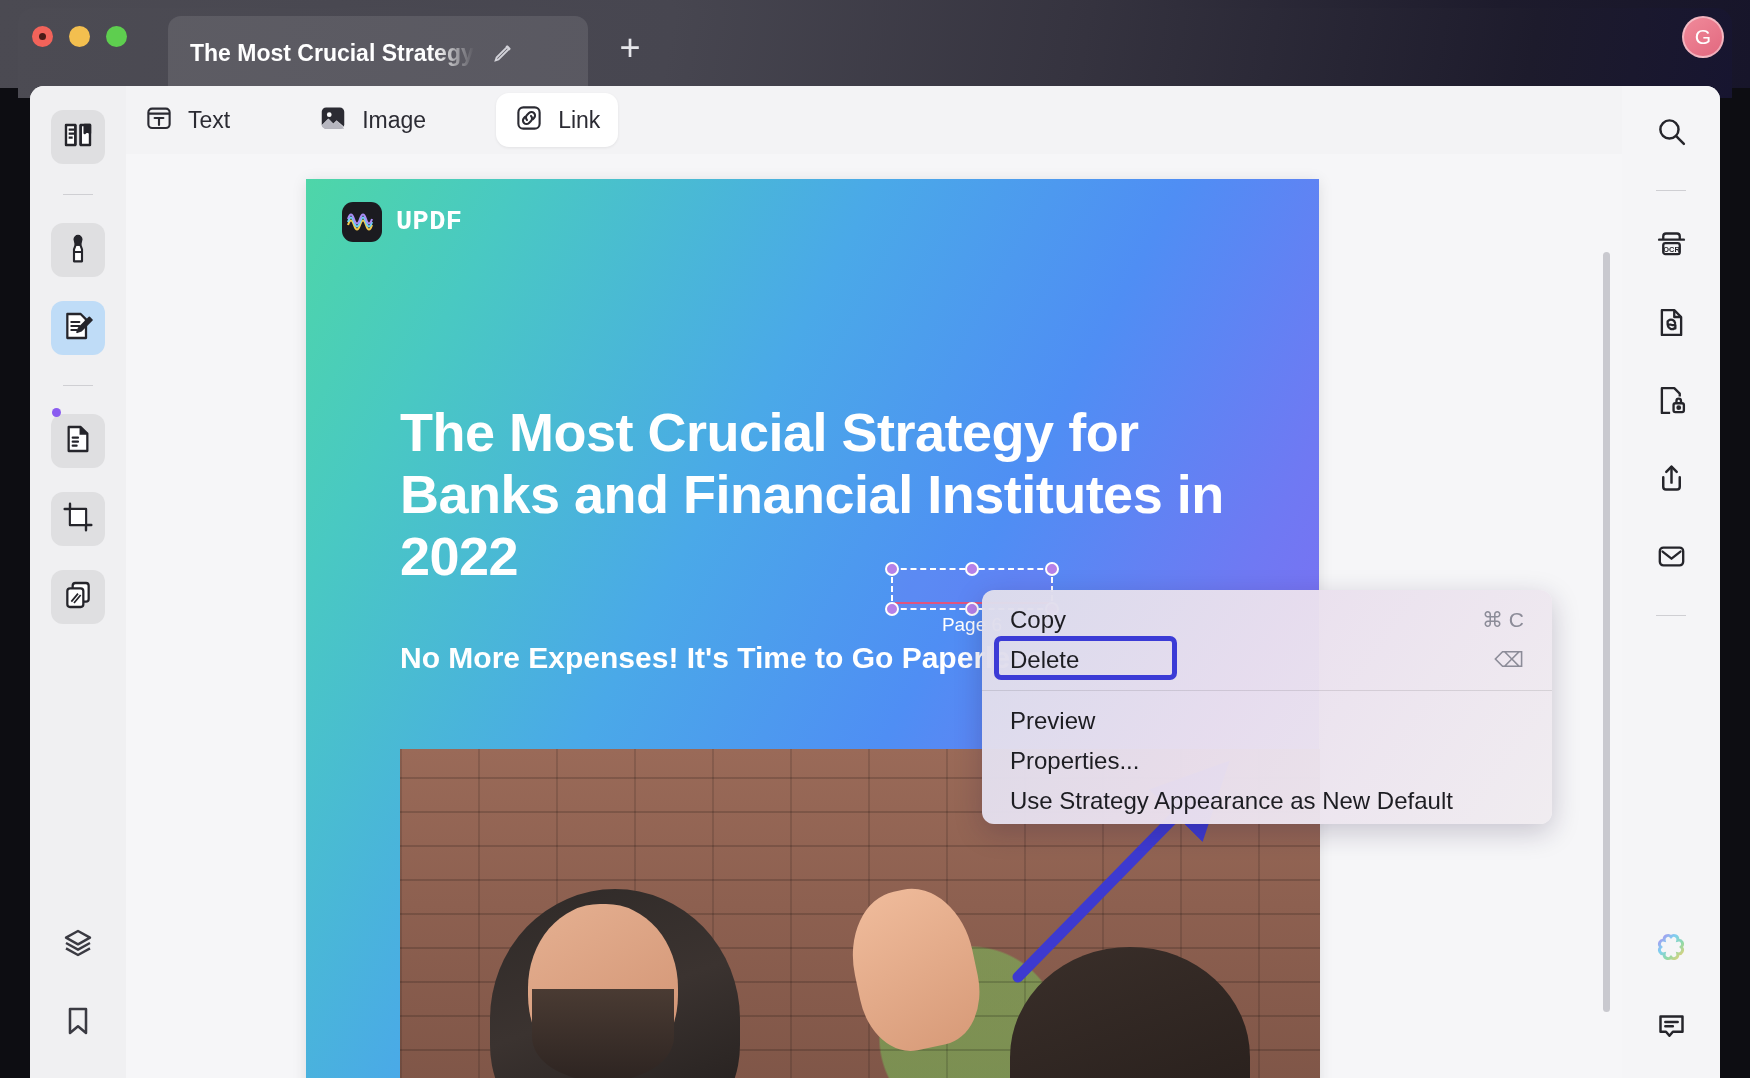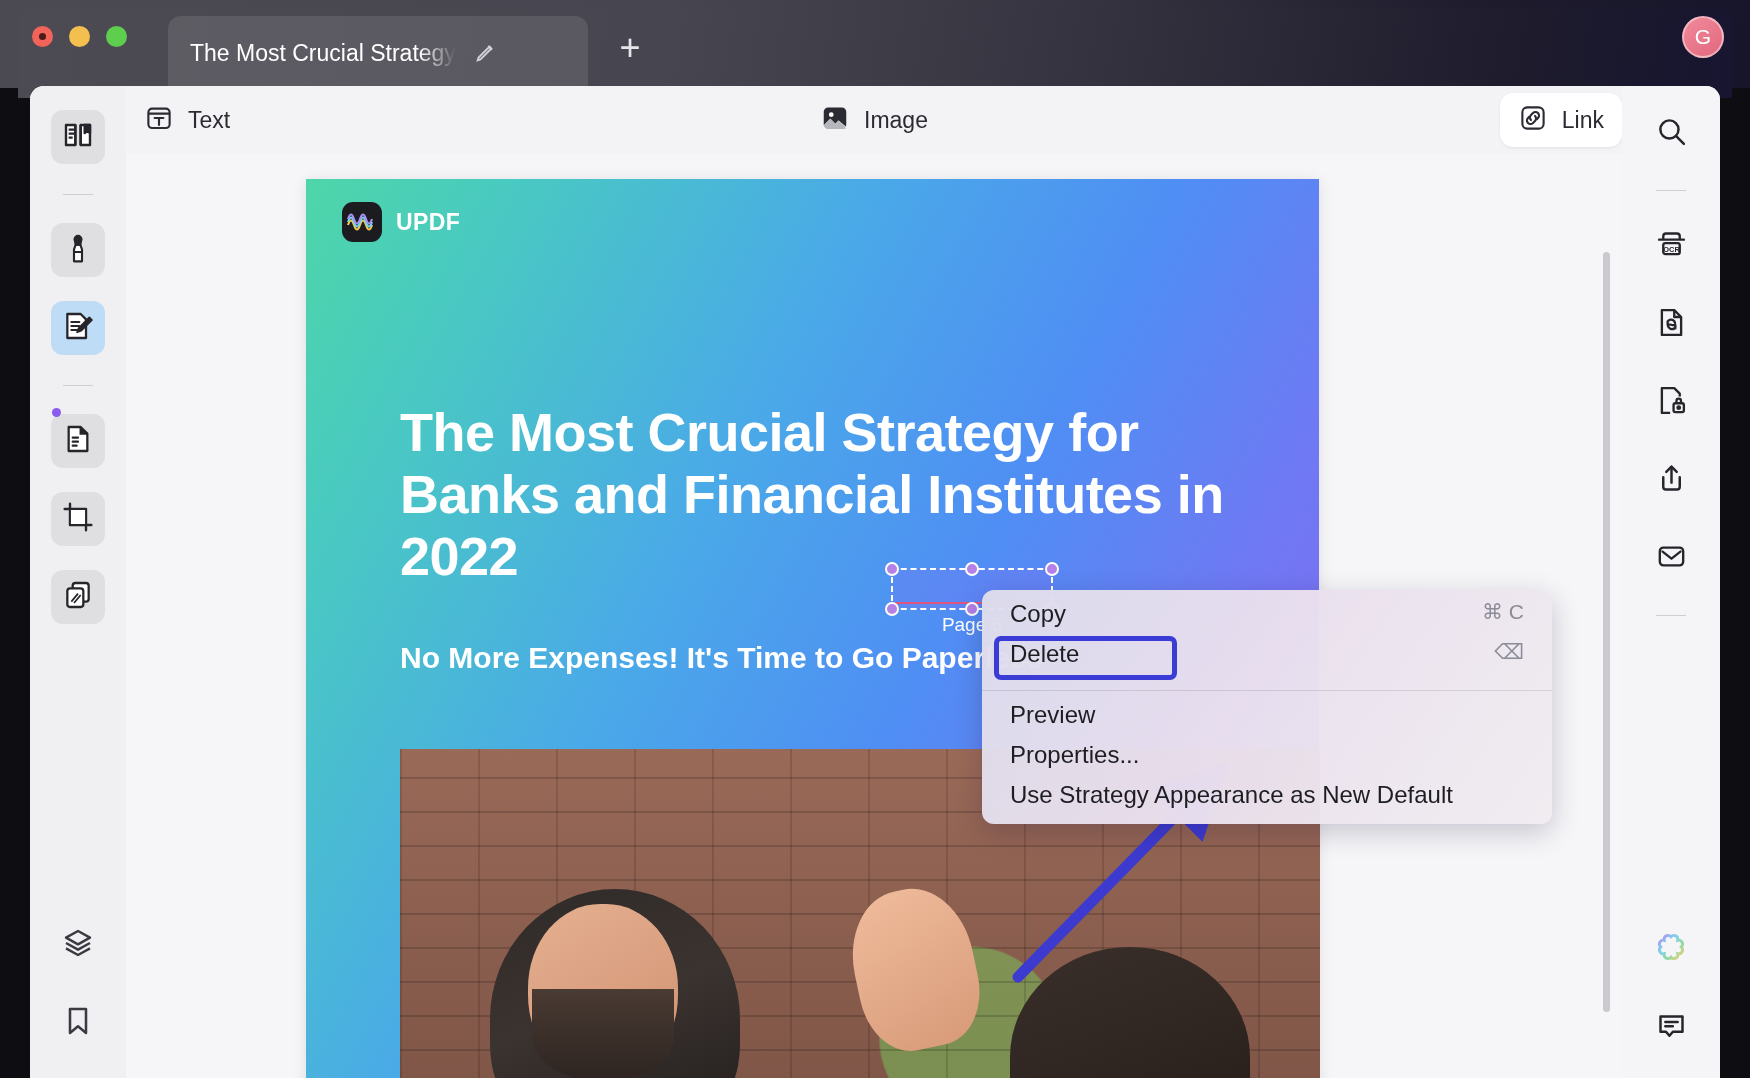--- a/index.html
+++ b/index.html
@@ -25,21 +25,21 @@
   .l-red { background: #f2635a; }
   .l-red:after { content:""; position:absolute; left:7px; top:7px; width:7px; height:7px;
                  border-radius:50%; background:#4a1b17; }
   .l-yellow { background: #f3bf4f; }
   .l-green { background: #5ece4f; }
 
   .tab {
     position: absolute; left: 168px; top: 16px; width: 420px; height: 74px;
     background: rgba(255,255,255,0.10);
     border-radius: 13px 13px 0 0;
-    display: flex; align-items: center; padding: 0 22px;
+    display: flex; align-items: center; padding: 0 22px; font-weight: bold;
   }
   .tab-title {
     color: #fff; font-size: 23px; white-space: nowrap; overflow: hidden;
     max-width: 300px;
     -webkit-mask-image: linear-gradient(to right,#000 86%,transparent 100%);
             mask-image: linear-gradient(to right,#000 86%,transparent 100%);
   }
   .tab-edit { margin-left: 18px; opacity: .85; display:flex; }
   .tab-plus {
     position: absolute; left: 612px; top: 30px; width: 36px; height: 36px;
@@ -80,21 +80,21 @@
   .rail-spacer { flex: 1; }
   .rail-left .rail-btn:last-of-type { margin-bottom: 28px; }
   .dot-indicator {
     position: absolute; left: 22px; top: 322px; width: 9px; height: 9px;
     border-radius: 50%; background: #8a5cf0;
   }
 
   
   .toolbar {
     position: absolute; left: 96px; top: 0; right: 98px; height: 68px;
-    display: flex; align-items: center; justify-content: space-between; gap: 52px;
+    display: flex; align-items: center; justify-content: flex-start; gap: 52px;
     background: #f3f3f5;
   }
   .tool {
     display: flex; align-items: center; gap: 14px;
     padding: 10px 18px; border-radius: 13px; position: relative;
   }
   .tool.active { background: #ffffff; box-shadow: 0 1px 3px rgba(0,0,0,.07); }
   .tool-label { font-size: 23px; color: #2b2b33; }
   .tool-dot {
     position: absolute; left: 50%; transform: translateX(-50%); bottom: -20px;
@@ -109,21 +109,21 @@
   .page {
     position: absolute; left: 180px; top: 25px; width: 1013px; height: 940px;
     background: linear-gradient(118deg,#4ed6a8 0%,#49c9c2 14%,#4aa9e8 38%,#4f8ef4 58%,#6f79f3 76%,#8e62f2 100%);
     box-shadow: 0 2px 14px rgba(0,0,0,.10);
   }
   .page-logo { position: absolute; left: 36px; top: 23px; display: flex; align-items: center; gap: 14px; }
   .logo-sq {
     width: 40px; height: 40px; border-radius: 11px; background: #1b1b20;
     display: flex; align-items: center; justify-content: center; overflow: hidden;
   }
-  .logo-text { color: #fff; font-size: 23px; font-weight: 600; letter-spacing: .4px; }
+  .logo-text { color: #fff; font-size: 27px; font-weight: 600; letter-spacing: .4px; font-family: Liberation Mono, monospace; }
   .headline {
     position: absolute; left: 94px; top: 222px; width: 860px;
     color: #fff; font-size: 54px; font-weight: 700; line-height: 1.15;
     letter-spacing: -0.5px;
   }
   .subline {
     position: absolute; left: 94px; top: 462px; width: 900px;
     color: #fff; font-size: 30px; font-weight: 600; white-space: nowrap;
   }
   .photo {
@@ -203,21 +203,21 @@
 
   
   .ctxmenu {
     position: absolute; left: 982px; top: 590px; width: 570px; height: 234px;
     border-radius: 12px; overflow: hidden;
     background: linear-gradient(125deg, rgba(222,221,236,.97) 0%, rgba(234,224,238,.97) 45%, rgba(240,236,240,.97) 100%);
     box-shadow: 0 8px 28px rgba(30,20,60,.22);
     font-size: 0;
   }
   .ctx-item {
-    position: relative; height: 40px; display: flex; align-items: flex-start;
+    position: relative; height: 40px; display: flex; align-items: center;
     padding: 0 28px; color: #1d1d22; font-size: 24px;
   }
   .ctx-item .sc {
     margin-left: auto; color: #8c8c98; font-size: 21px;
     display: flex; align-items: center; gap: 10px;
   }
   .ctx-sep { height: 1px; background: rgba(0,0,0,.10); margin: 10px 0; }
   .ctx-pad-top { height: 10px; }
   .ctx-highlight {
     position: absolute; left: 12px; top: 46px; width: 183px; height: 44px;

